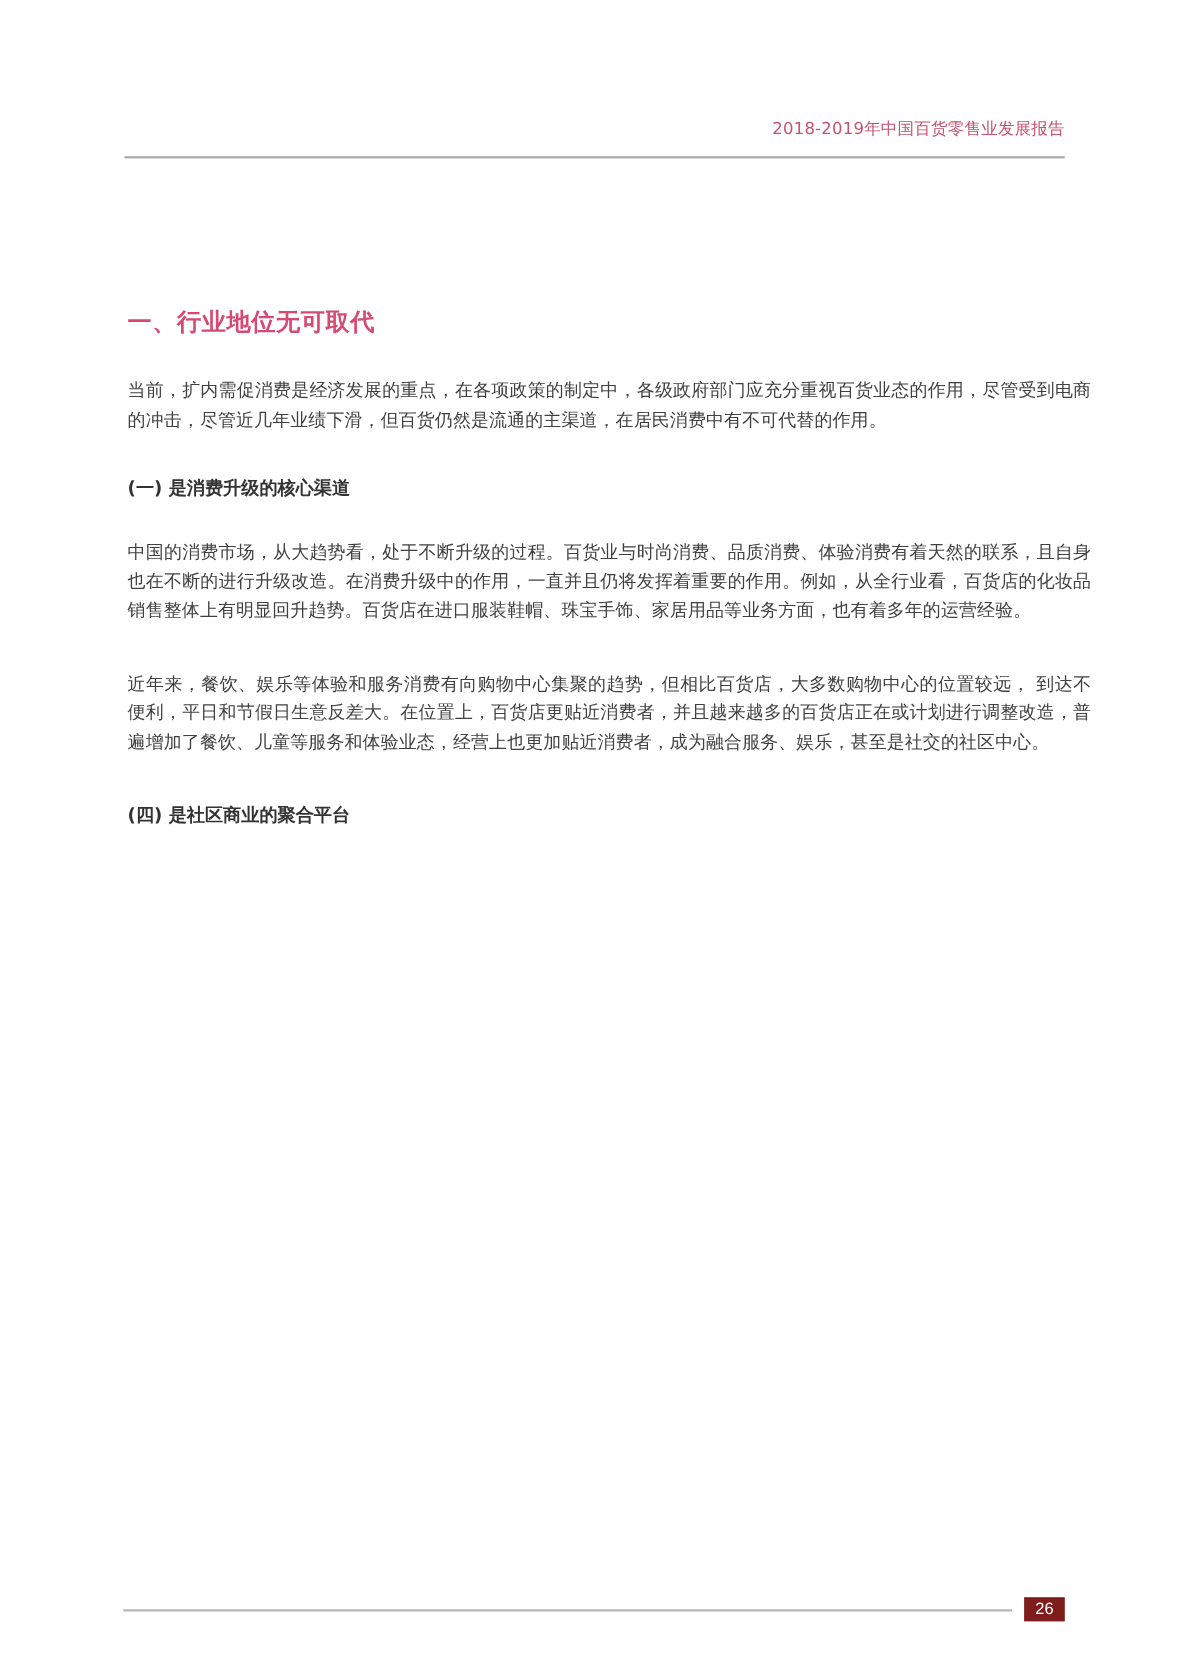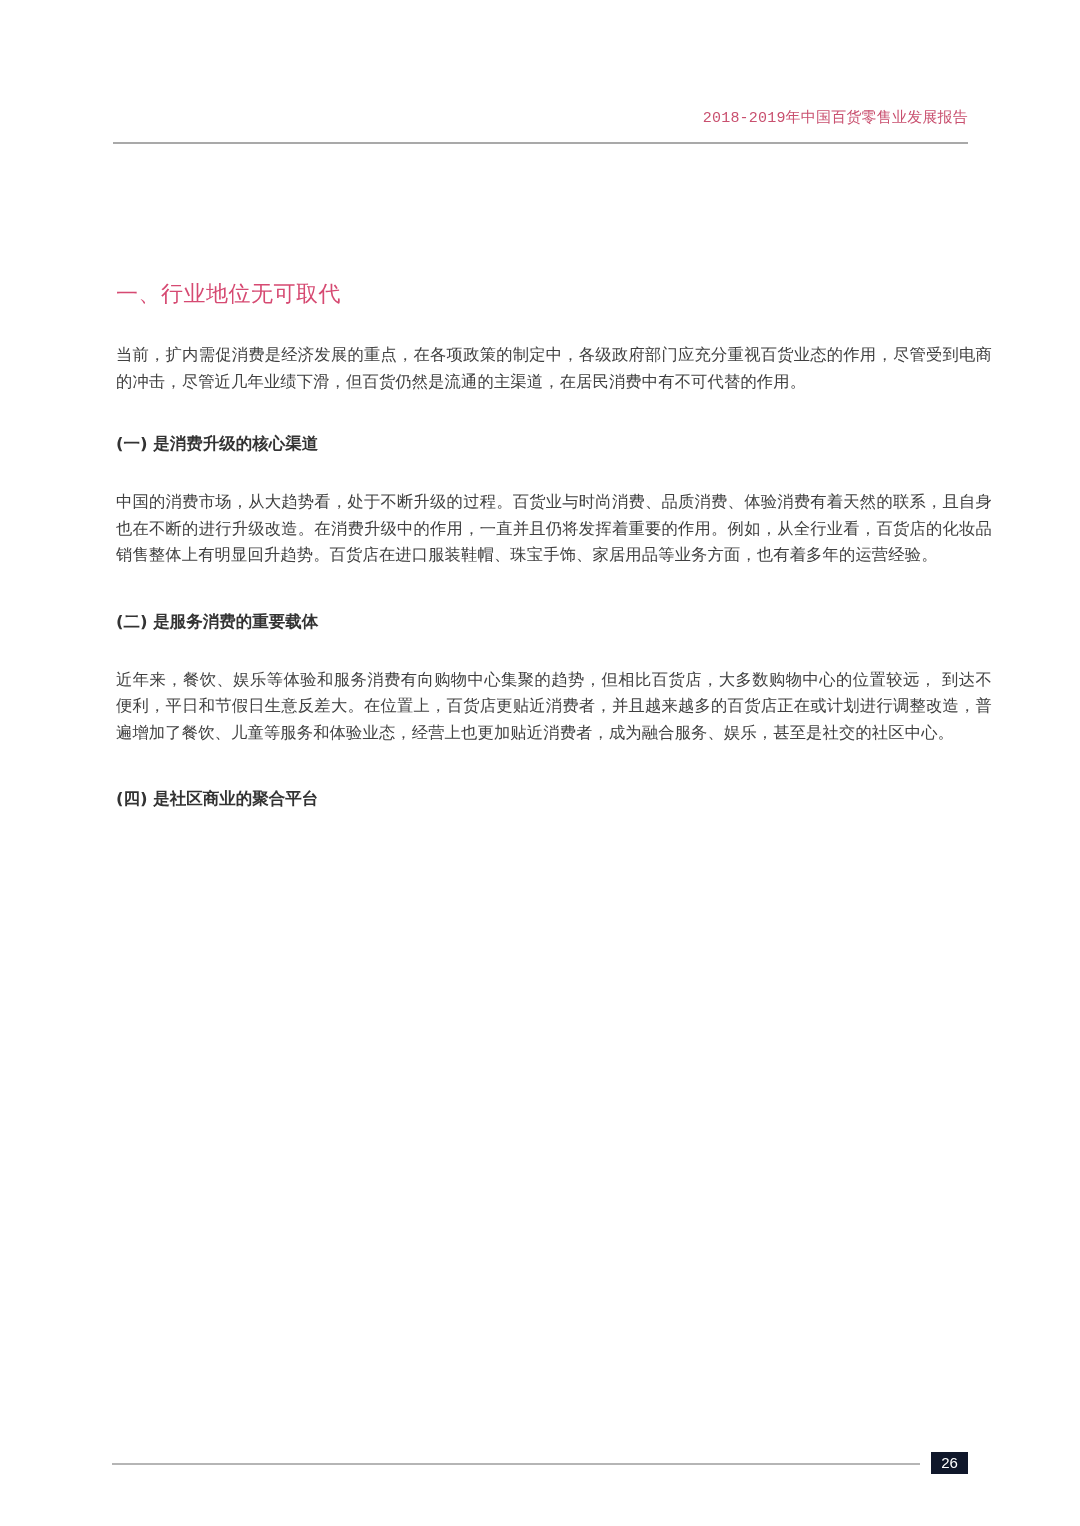--- a/index.html
+++ b/index.html
@@ -5,70 +5,68 @@
     html, body { margin: 0; padding: 0; background: #ffffff; }
     body {
       width: 1080px; height: 1526px; position: relative; overflow: hidden;
       font-family: "DejaVu Sans", "Liberation Sans", sans-serif;
       color: #3a3a3a;
     }
     .header-title {
       position: absolute; right: 112px; top: 108px;
       font-size: 15px; color: #c9506f; letter-spacing: 0.2px;
       white-space: nowrap;
-      font-family: Liberation Mono, monospace;
     }
     .header-rule {
       position: absolute; left: 113px; top: 142px; width: 855px; height: 0;
       border-top: 2px solid #a9a9a9;
     }
     .content {
       position: absolute; left: 116px; top: 276px; width: 876px;
     }
     .section-title {
-      font-size: 22px; font-weight: normal; color: #d64a72;
+      font-size: 22px; font-weight: bold; color: #d64a72;
       margin: 0 0 30px 0; line-height: 36px; letter-spacing: 0.5px;
     }
     .para {
       font-size: 16.3px; line-height: 26.5px; margin: 0; color: #404040;
       text-align: justify; letter-spacing: 0.15px;
     }
     .intro { margin-bottom: 36px; }
     .sub-title {
       font-size: 16.5px; font-weight: bold; color: #333333;
       line-height: 26px; margin: 0 0 32px 0;
     }
     .sub-block { margin-bottom: 40px; }
     .footer-rule {
       position: absolute; left: 112px; top: 1463px; width: 808px; height: 0;
       border-top: 2px solid #b5b5b5;
     }
     .page-badge {
       position: absolute; left: 931px; top: 1452px; width: 37px; height: 22px;
-      background: #0f172a; color: #ffffff; font-size: 15px;
+      background: #7f1d1d; color: #ffffff; font-size: 15px;
       text-align: center; line-height: 22px; font-family: "Liberation Sans", sans-serif;
     }
   </style>
 </head>
 <body>
 
 <div class="header-title">2018-2019年中国百货零售业发展报告</div>
 <div class="header-rule"></div>
 
 <div class="content">
   <h1 class="section-title">一、行业地位无可取代</h1>
   <p class="para intro">当前，扩内需促消费是经济发展的重点，在各项政策的制定中，各级政府部门应充分重视百货业态的作用，尽管受到电商的冲击，尽管近几年业绩下滑，但百货仍然是流通的主渠道，在居民消费中有不可代替的作用。</p>
 
   <div class="sub-block">
     <h2 class="sub-title">(一) 是消费升级的核心渠道</h2>
     <p class="para">中国的消费市场，从大趋势看，处于不断升级的过程。百货业与时尚消费、品质消费、体验消费有着天然的联系，且自身也在不断的进行升级改造。在消费升级中的作用，一直并且仍将发挥着重要的作用。例如，从全行业看，百货店的化妆品销售整体上有明显回升趋势。百货店在进口服装鞋帽、珠宝手饰、家居用品等业务方面，也有着多年的运营经验。</p>
   </div>
 
   <div class="sub-block">
-    <h2 class="sub-title">(二) 是服务消费的重要载体</h2>
     <p class="para">近年来，餐饮、娱乐等体验和服务消费有向购物中心集聚的趋势，但相比百货店，大多数购物中心的位置较远， 到达不便利，平日和节假日生意反差大。在位置上，百货店更贴近消费者，并且越来越多的百货店正在或计划进行调整改造，普遍增加了餐饮、儿童等服务和体验业态，经营上也更加贴近消费者，成为融合服务、娱乐，甚至是社交的社区中心。</p>
   </div>
 
   <div class="sub-block">
   </div>
 
   <div class="sub-block">
     <h2 class="sub-title">(四) 是社区商业的聚合平台</h2>
   </div>
 </div>

